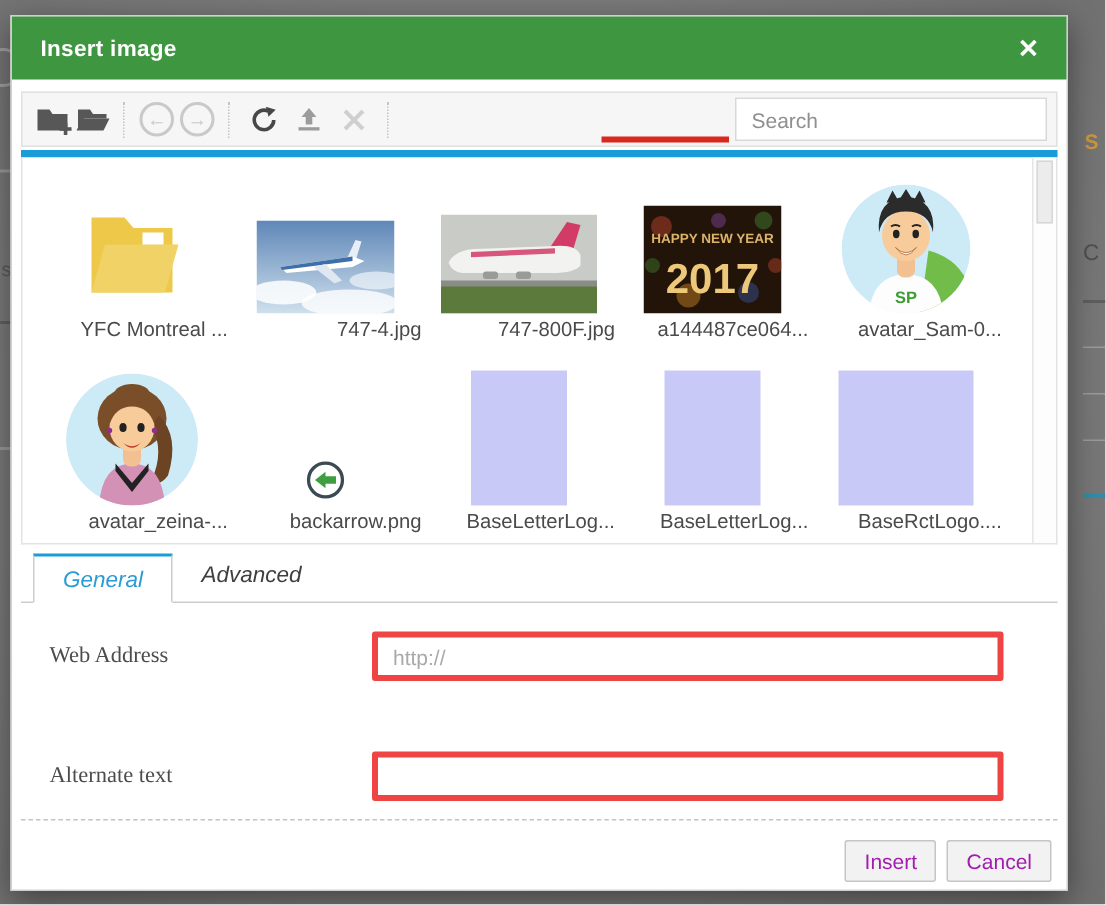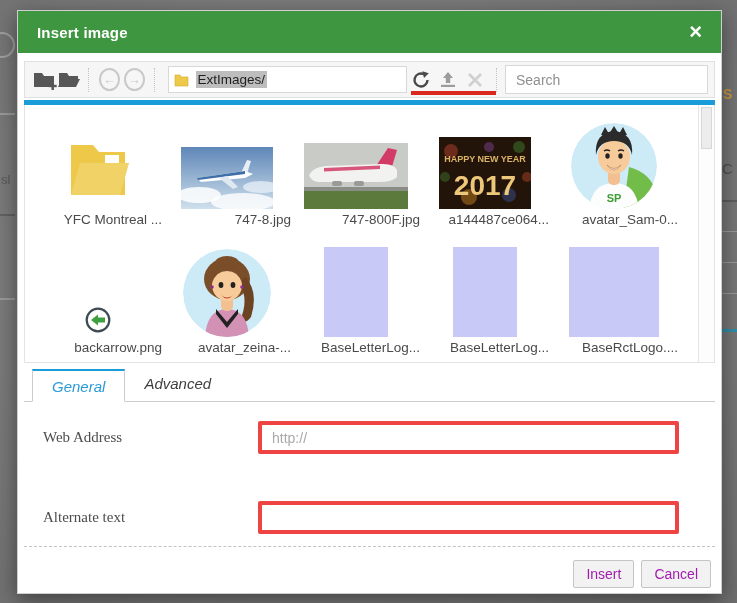--- a/index.html
+++ b/index.html
@@ -11,21 +11,21 @@
   .stage{position:relative;width:737px;height:603px;overflow:hidden;
     background:radial-gradient(ellipse at 45% 45%, #838383 0%, #7a7a7a 60%, #6e6e6e 100%);
     font-family:"Liberation Sans",sans-serif;}
   
   .bg-deco{position:absolute;pointer-events:none;}
   .bg-ring{left:-11px;top:32px;width:22px;height:22px;border:2px solid #a0a0a0;border-radius:50%;}
   .bg-line{height:2px;background:#9a9a9a;}
   .bg-text{font-size:13px;color:#595959;}
   .bg-teal{height:3px;background:#2E8FA6;}
   
-  .dialog{position:absolute;left:17px;top:10px;width:705px;height:584px;background:#fff;
+  .dialog{position:absolute;left:7px;top:10px;width:705px;height:584px;background:#fff;
     border:1px solid #cfcfcf;box-sizing:border-box;box-shadow:0 6px 20px rgba(0,0,0,.45);}
   .titlebar{position:absolute;left:0;right:0;top:0;height:42px;background:var(--header-green);
     display:flex;align-items:center;padding:0 19px;box-sizing:border-box;}
   .title{color:#fff;font-size:15px;font-weight:bold;letter-spacing:.2px;}
   .close{margin-left:auto;color:#fff;font-size:22px;font-weight:bold;line-height:20px;cursor:pointer;}
   
   .toolbar{position:absolute;left:6px;right:6px;top:50px;height:37px;background:#f6f6f6;
     border:1px solid #e0e0e0;box-sizing:border-box;display:flex;align-items:center;padding:0 6px 0 8px;}
   .tb-ico{width:26px;height:24px;display:flex;align-items:center;justify-content:center;cursor:pointer;}
   .tb-sep{width:1px;height:24px;border-left:1px dotted #c4c4c4;margin:0 7px;}
@@ -104,26 +104,20 @@
       <span class="tb-ico">
         <svg width="24" height="20" viewBox="0 0 24 20">
           <path d="M2 3 h8 l2 3 h9 v3 H6 L2 16 Z" fill="#575757"></path>
           <path d="M5 9 h18 l-4 8 H1 Z" fill="#575757"></path>
         </svg>
       </span>
       <span class="tb-sep"></span>
       <span class="nav-circle">←</span>
       <span class="nav-circle">→</span>
       <span class="tb-sep"></span>
-      <span class="address">
-        <svg width="15" height="14" viewBox="0 0 15 14">
-          <path d="M1 2 h5 l1.5 2 H14 v9 H1 Z" fill="#EDC849" stroke="#d3ad32" stroke-width=".6"></path>
-        </svg>
-        <span class="sel">ExtImages/</span>
-      </span>
       <span class="tool-btn">
         <svg width="18" height="18" viewBox="0 0 18 18">
           <path d="M15.5 9 A6.5 6.5 0 1 1 11.8 3.1" fill="none" stroke="#484848" stroke-width="2.4"></path>
           <path d="M10.3 0.2 L16.8 2.2 L12 6.9 Z" fill="#484848"></path>
         </svg>
       </span>
       <span class="tool-btn">
         <svg width="18" height="17" viewBox="0 0 18 17">
           <path d="M9 1 L14 7 H11.2 V12 H6.8 V7 H4 Z" fill="#9c9c9c"></path>
           <rect x="2" y="13.8" width="14" height="2.2" fill="#9c9c9c"></rect>
@@ -165,21 +159,21 @@
       <rect width="92" height="62" fill="url(#sky1)"></rect>
       <ellipse cx="18" cy="48" rx="22" ry="8" fill="#fff" opacity=".85"></ellipse>
       <ellipse cx="62" cy="55" rx="32" ry="9" fill="#fff" opacity=".8"></ellipse>
       <ellipse cx="80" cy="40" rx="18" ry="6" fill="#eef4fa" opacity=".7"></ellipse>
       <path d="M60 26 L66 13 L70 14 L66 27 Z" fill="#e8eef5"></path>
       <path d="M16 31 L64 24 L72 27 L64 31 L20 35 Z" fill="#fff"></path>
       <path d="M16 31 L64 24 L64 27 L17 33 Z" fill="#3f6fa8"></path>
       <path d="M38 31 L52 42 L57 40 L46 29 Z" fill="#dfe7f0"></path>
               </svg>
             </div>
-            <div class="tile-label">747-8.jpg</div>
+            <div class="tile-label">747-4.jpg</div>
           </div>
           <div class="tile">
             <div class="thumb-box">
               <svg width="104" height="66" viewBox="0 0 104 66">
       <rect width="104" height="66" fill="#c9cbc7"></rect>
       <rect y="47" width="104" height="19" fill="#5d7a3d"></rect>
       <rect y="44" width="104" height="4" fill="#8a8d86"></rect>
       <path d="M72 23 L84 5 L93 7 L87 27 Z" fill="#d23b66"></path>
       <path d="M5 32 Q9 24 22 23 L76 21 Q90 20 93 27 L93 34 Q89 39 74 39 L14 39 Q7 38 5 32 Z" fill="#f2f2f0"></path>
       <path d="M20 25 L76 22.5 L76 26 L20 28.5 Z" fill="#d23b66" opacity=".85"></path>
@@ -225,29 +219,20 @@
         <ellipse cx="36.5" cy="33" rx="2.2" ry="2.8" fill="#222"></ellipse>
         <ellipse cx="49.5" cy="33" rx="2.2" ry="2.8" fill="#222"></ellipse>
         <path d="M33 28 q3 -2 6 0" stroke="#222" stroke-width="1.4" fill="none"></path>
         <path d="M47 28 q3 -2 6 0" stroke="#222" stroke-width="1.4" fill="none"></path>
         <path d="M36 42 Q43 49 50 42 Q43 52 36 42 Z" fill="#fff" stroke="#b5713f" stroke-width=".6"></path>
         <text x="43" y="79" text-anchor="middle" font-size="11" font-weight="bold" fill="#3F9C35">SP</text>
       </g>
               </svg>
             </div>
             <div class="tile-label">avatar_Sam-0...</div>
-          </div>
-          <div class="tile">
-            <div class="thumb-box">
-              <svg width="26" height="26" viewBox="0 0 26 26" style="margin-bottom:4px">
-      <circle cx="13" cy="13" r="11.3" fill="#fff" stroke="#3b4a54" stroke-width="2.2"></circle>
-      <path d="M6 13 L13 7.5 V10.5 H20 V15.5 H13 V18.5 Z" fill="#3f9e3f"></path>
-              </svg>
-            </div>
-            <div class="tile-label">backarrow.png</div>
           </div>
           <div class="tile">
             <div class="thumb-box">
               <svg width="88" height="88" viewBox="0 0 88 88">
       <defs>
                   <clipPath id="afc">
                     <circle cx="44" cy="44" r="44"></circle>
                   </clipPath>
                 </defs>
       <g clip-path="url(#afc)">
@@ -265,20 +250,29 @@
         <ellipse cx="38" cy="36" rx="2.4" ry="3" fill="#222"></ellipse>
         <ellipse cx="50" cy="36" rx="2.4" ry="3" fill="#222"></ellipse>
         <path d="M38 46 Q44 51 50 46 Q44 53 38 46 Z" fill="#c0392b"></path>
       </g>
               </svg>
             </div>
             <div class="tile-label">avatar_zeina-...</div>
           </div>
           <div class="tile">
             <div class="thumb-box">
+              <svg width="26" height="26" viewBox="0 0 26 26" style="margin-bottom:4px">
+      <circle cx="13" cy="13" r="11.3" fill="#fff" stroke="#3b4a54" stroke-width="2.2"></circle>
+      <path d="M6 13 L13 7.5 V10.5 H20 V15.5 H13 V18.5 Z" fill="#3f9e3f"></path>
+              </svg>
+            </div>
+            <div class="tile-label">backarrow.png</div>
+          </div>
+          <div class="tile">
+            <div class="thumb-box">
               <div style="width:64px;height:90px;background:#C9C9F8"></div>
             </div>
             <div class="tile-label">BaseLetterLog...</div>
           </div>
           <div class="tile">
             <div class="thumb-box">
               <div style="width:64px;height:90px;background:#C9C9F8"></div>
             </div>
             <div class="tile-label">BaseLetterLog...</div>
           </div>

